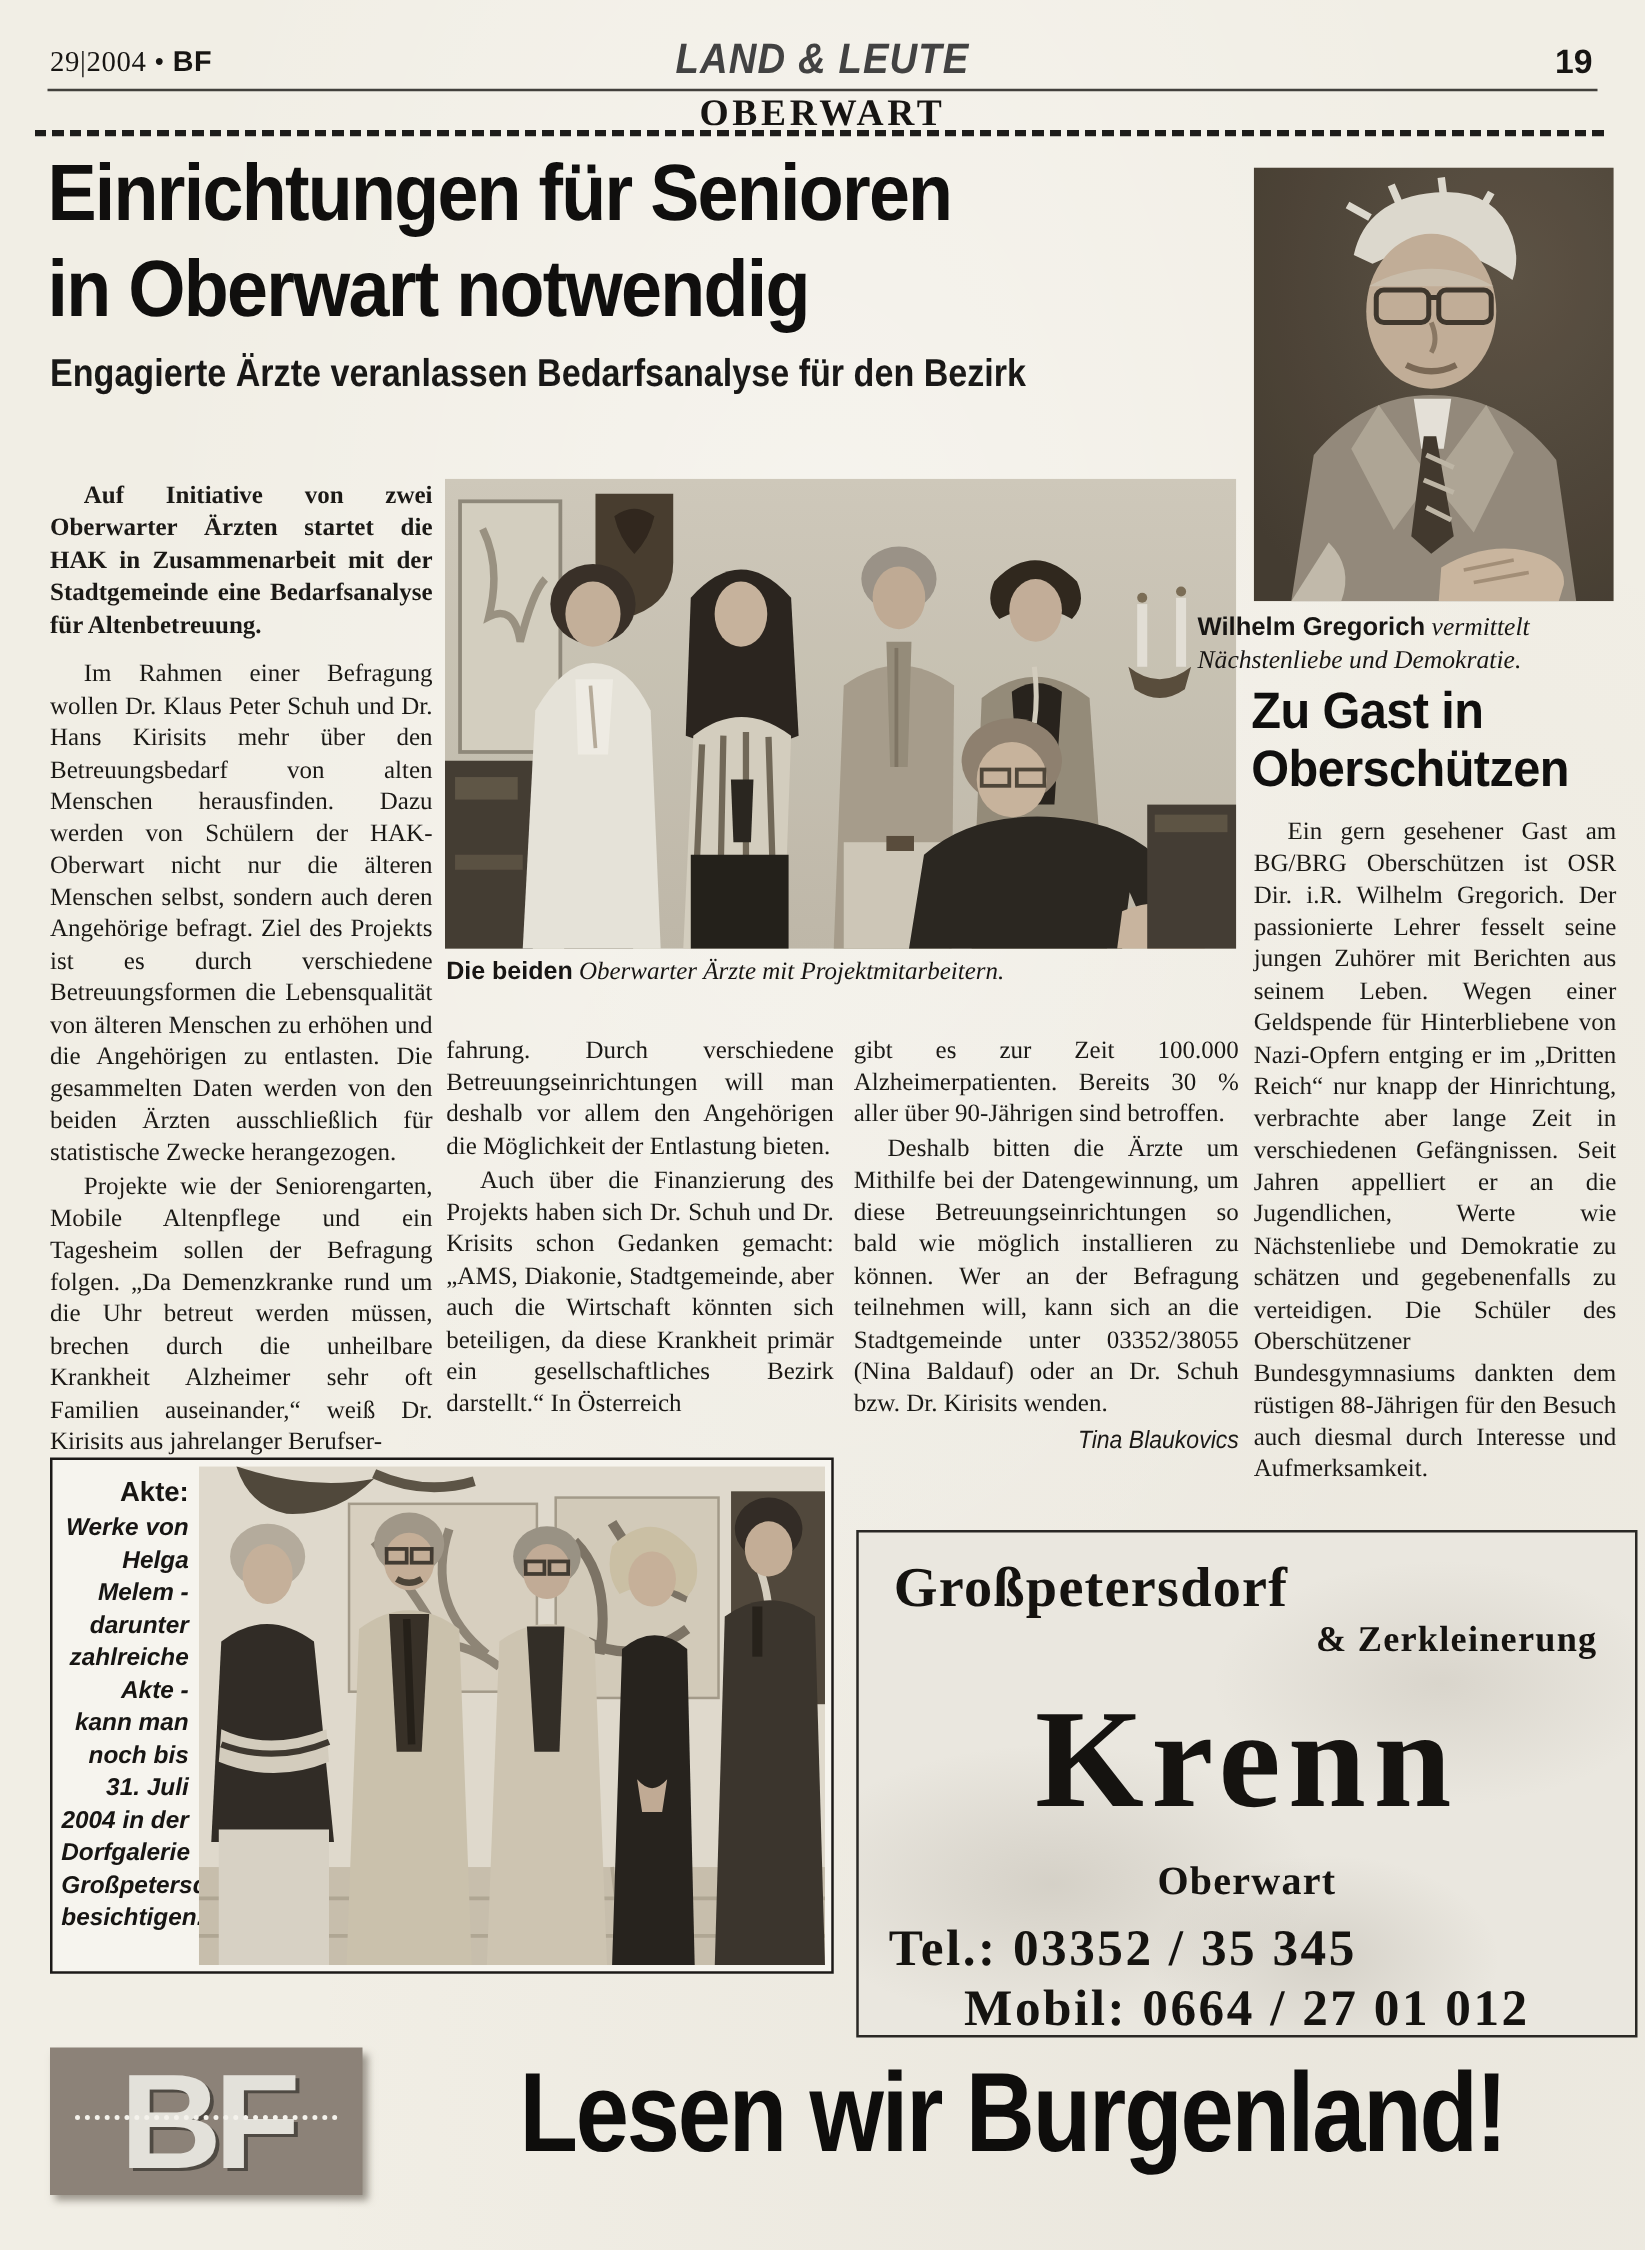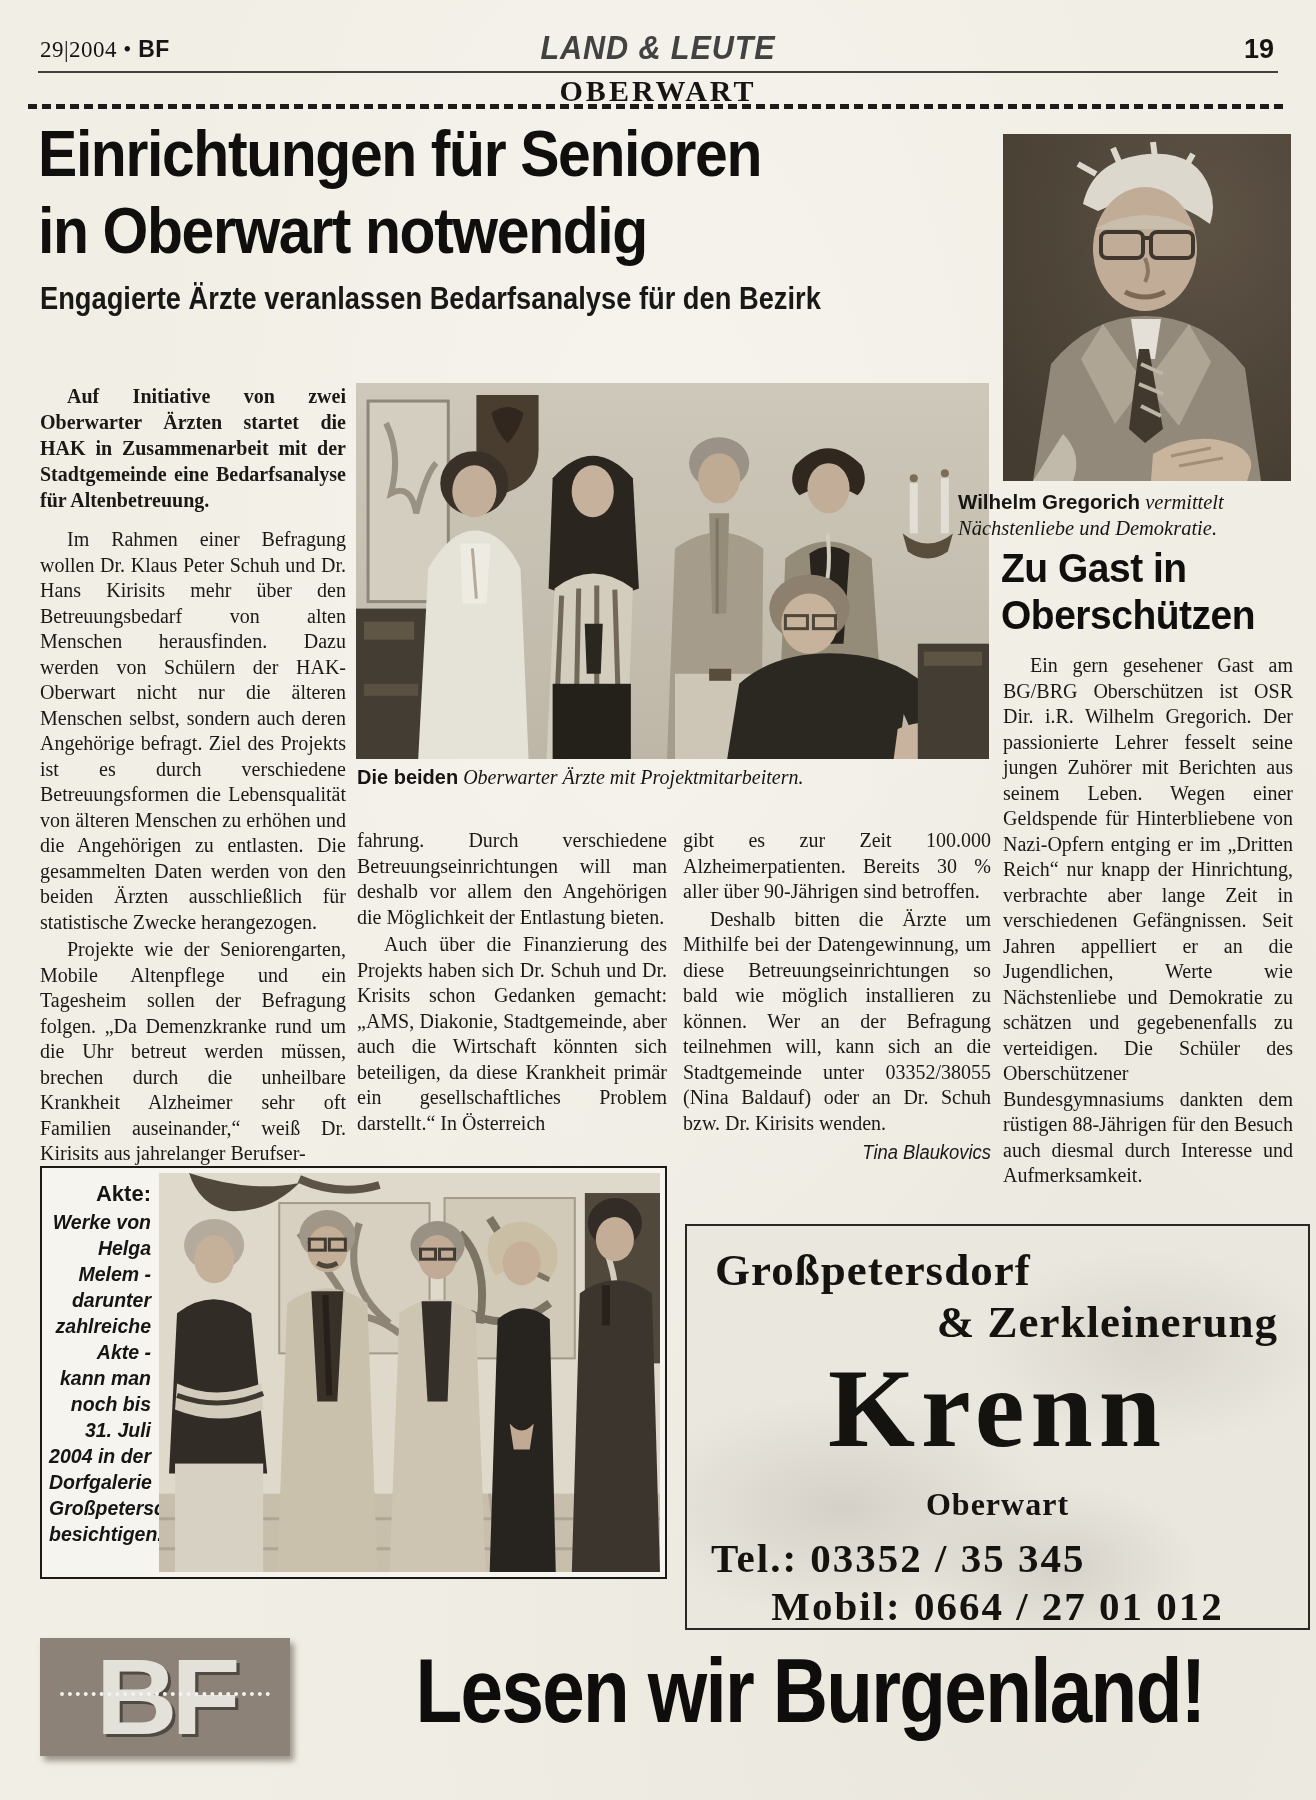--- a/index.html
+++ b/index.html
@@ -65,21 +65,21 @@
   .akte-photo{flex:1 1 auto; overflow:hidden;}
   
   .ad-box{top:1224px; left:685px; width:625px; height:406px;
     border:2px solid #2a2825; box-sizing:border-box;
     background:#eae7df;
     background-image:radial-gradient(ellipse 300px 160px at 25% 70%, rgba(150,142,128,.25), rgba(0,0,0,0) 70%),
                      radial-gradient(ellipse 260px 140px at 75% 30%, rgba(150,142,128,.2), rgba(0,0,0,0) 70%),
                      radial-gradient(ellipse 200px 120px at 60% 85%, rgba(120,112,98,.18), rgba(0,0,0,0) 70%);
     font-weight:700; color:#151310;}
   .ad-line1{position:absolute; top:18px; left:28px; font-size:45px; letter-spacing:1px;}
-  .ad-line2{position:absolute; top:70px; right:30px; font-size:45px; letter-spacing:1px;}
+  .ad-line2{position:absolute; top:70px; right:30px; font-size:29px; letter-spacing:1px;}
   .ad-brand{position:absolute; top:118px; left:0; right:0; text-align:center;
     font-size:112px; letter-spacing:6px;}
   .ad-city{position:absolute; top:260px; left:0; right:0; text-align:center; font-size:32px; letter-spacing:1px;}
   .ad-tel{position:absolute; top:308px; left:0; right:0; text-align:left; font-size:41px; letter-spacing:2px;padding-left:24px;}
   .ad-mobil{position:absolute; top:356px; left:0; right:0; text-align:center; font-size:41px; letter-spacing:2px;}
   
   .bf-logo{top:1638px; left:40px; width:250px; height:118px; background:#8c8278;
     box-shadow:4px 5px 6px rgba(85,78,68,.55);
     display:flex; align-items:center; justify-content:center;}
   .bf-logo .letters{font-family:"Liberation Sans",sans-serif; font-weight:700;
@@ -183,21 +183,21 @@
 
       <rect width="631" height="375" fill="#8a7a62" opacity="0.07"></rect>
     </svg>
   </div>
   <div class="abs caption-main">
     <span class="cap-bold">Die beiden</span><span class="cap-ital"> Oberwarter Ärzte mit Projektmitarbeitern.</span>
   </div>
 
   <div class="abs bodycol col2">
     <p class="noindent">fahrung. Durch verschiedene Betreuungseinrichtungen will man deshalb vor allem den Angehörigen die Möglichkeit der Entlastung bieten.</p>
-    <p>Auch über die Finanzierung des Projekts haben sich Dr. Schuh und Dr. Krisits schon Gedanken gemacht: „AMS, Diakonie, Stadtgemeinde, aber auch die Wirtschaft könnten sich beteiligen, da diese Krankheit primär ein gesellschaftliches Problem darstellt.“ In Österreich</p>
+    <p>Auch über die Finanzierung des Projekts haben sich Dr. Schuh und Dr. Krisits schon Gedanken gemacht: „AMS, Diakonie, Stadtgemeinde, aber auch die Wirtschaft könnten sich beteiligen, da diese Krankheit primär ein gesellschaftliches Bezirk darstellt.“ In Österreich</p>
   </div>
   <div class="abs bodycol col3">
     <p class="noindent">gibt es zur Zeit 100.000 Alzheimerpatienten. Bereits 30 % aller über 90-Jährigen sind betroffen.</p>
     <p>Deshalb bitten die Ärzte um Mithilfe bei der Datengewinnung, um diese Betreuungseinrichtungen so bald wie möglich installieren zu können. Wer an der Befragung teilnehmen will, kann sich an die Stadtgemeinde unter 03352/38055 (Nina Baldauf) oder an Dr. Schuh bzw. Dr. Kirisits wenden.</p>
     <div class="byline">Tina Blaukovics</div>
   </div>
 
   <div class="abs photo-portrait">
     <svg viewBox="0 0 288 347" preserveAspectRatio="none">
       <defs>

